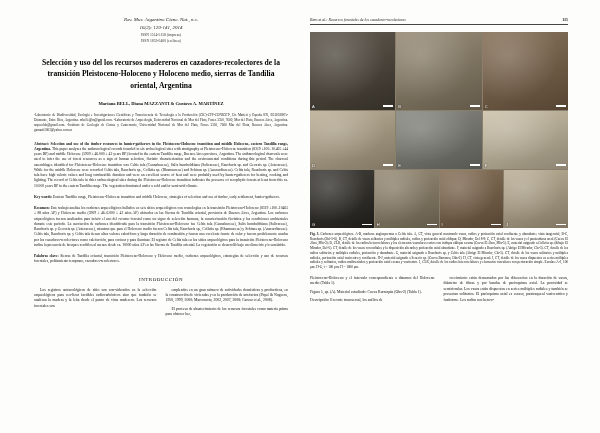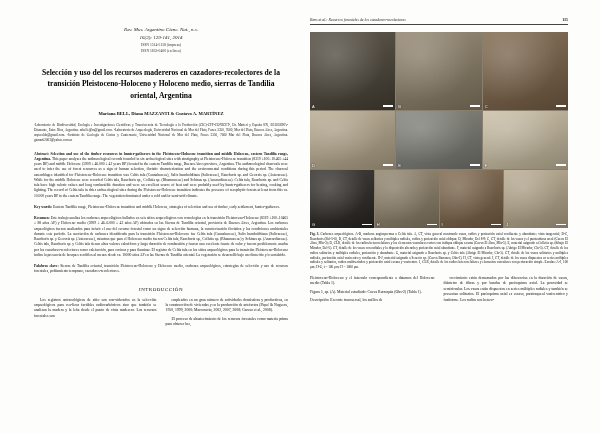--- a/index.html
+++ b/index.html
@@ -17,21 +17,21 @@
   .page {
     position: relative;
     width: 600px;
     height: 433px;
     background: #fdfdfb;
   }
   
   .col-left {
     position: absolute;
     left: 34px;
-    top: 26px;
+    top: 16px;
     width: 254px;
     height: 388px;
   }
   .journal-head {
     text-align: center;
     font-style: italic;
     font-size: 5.0px;
     line-height: 1.55;
     color: #222;
     margin-bottom: 2px;

